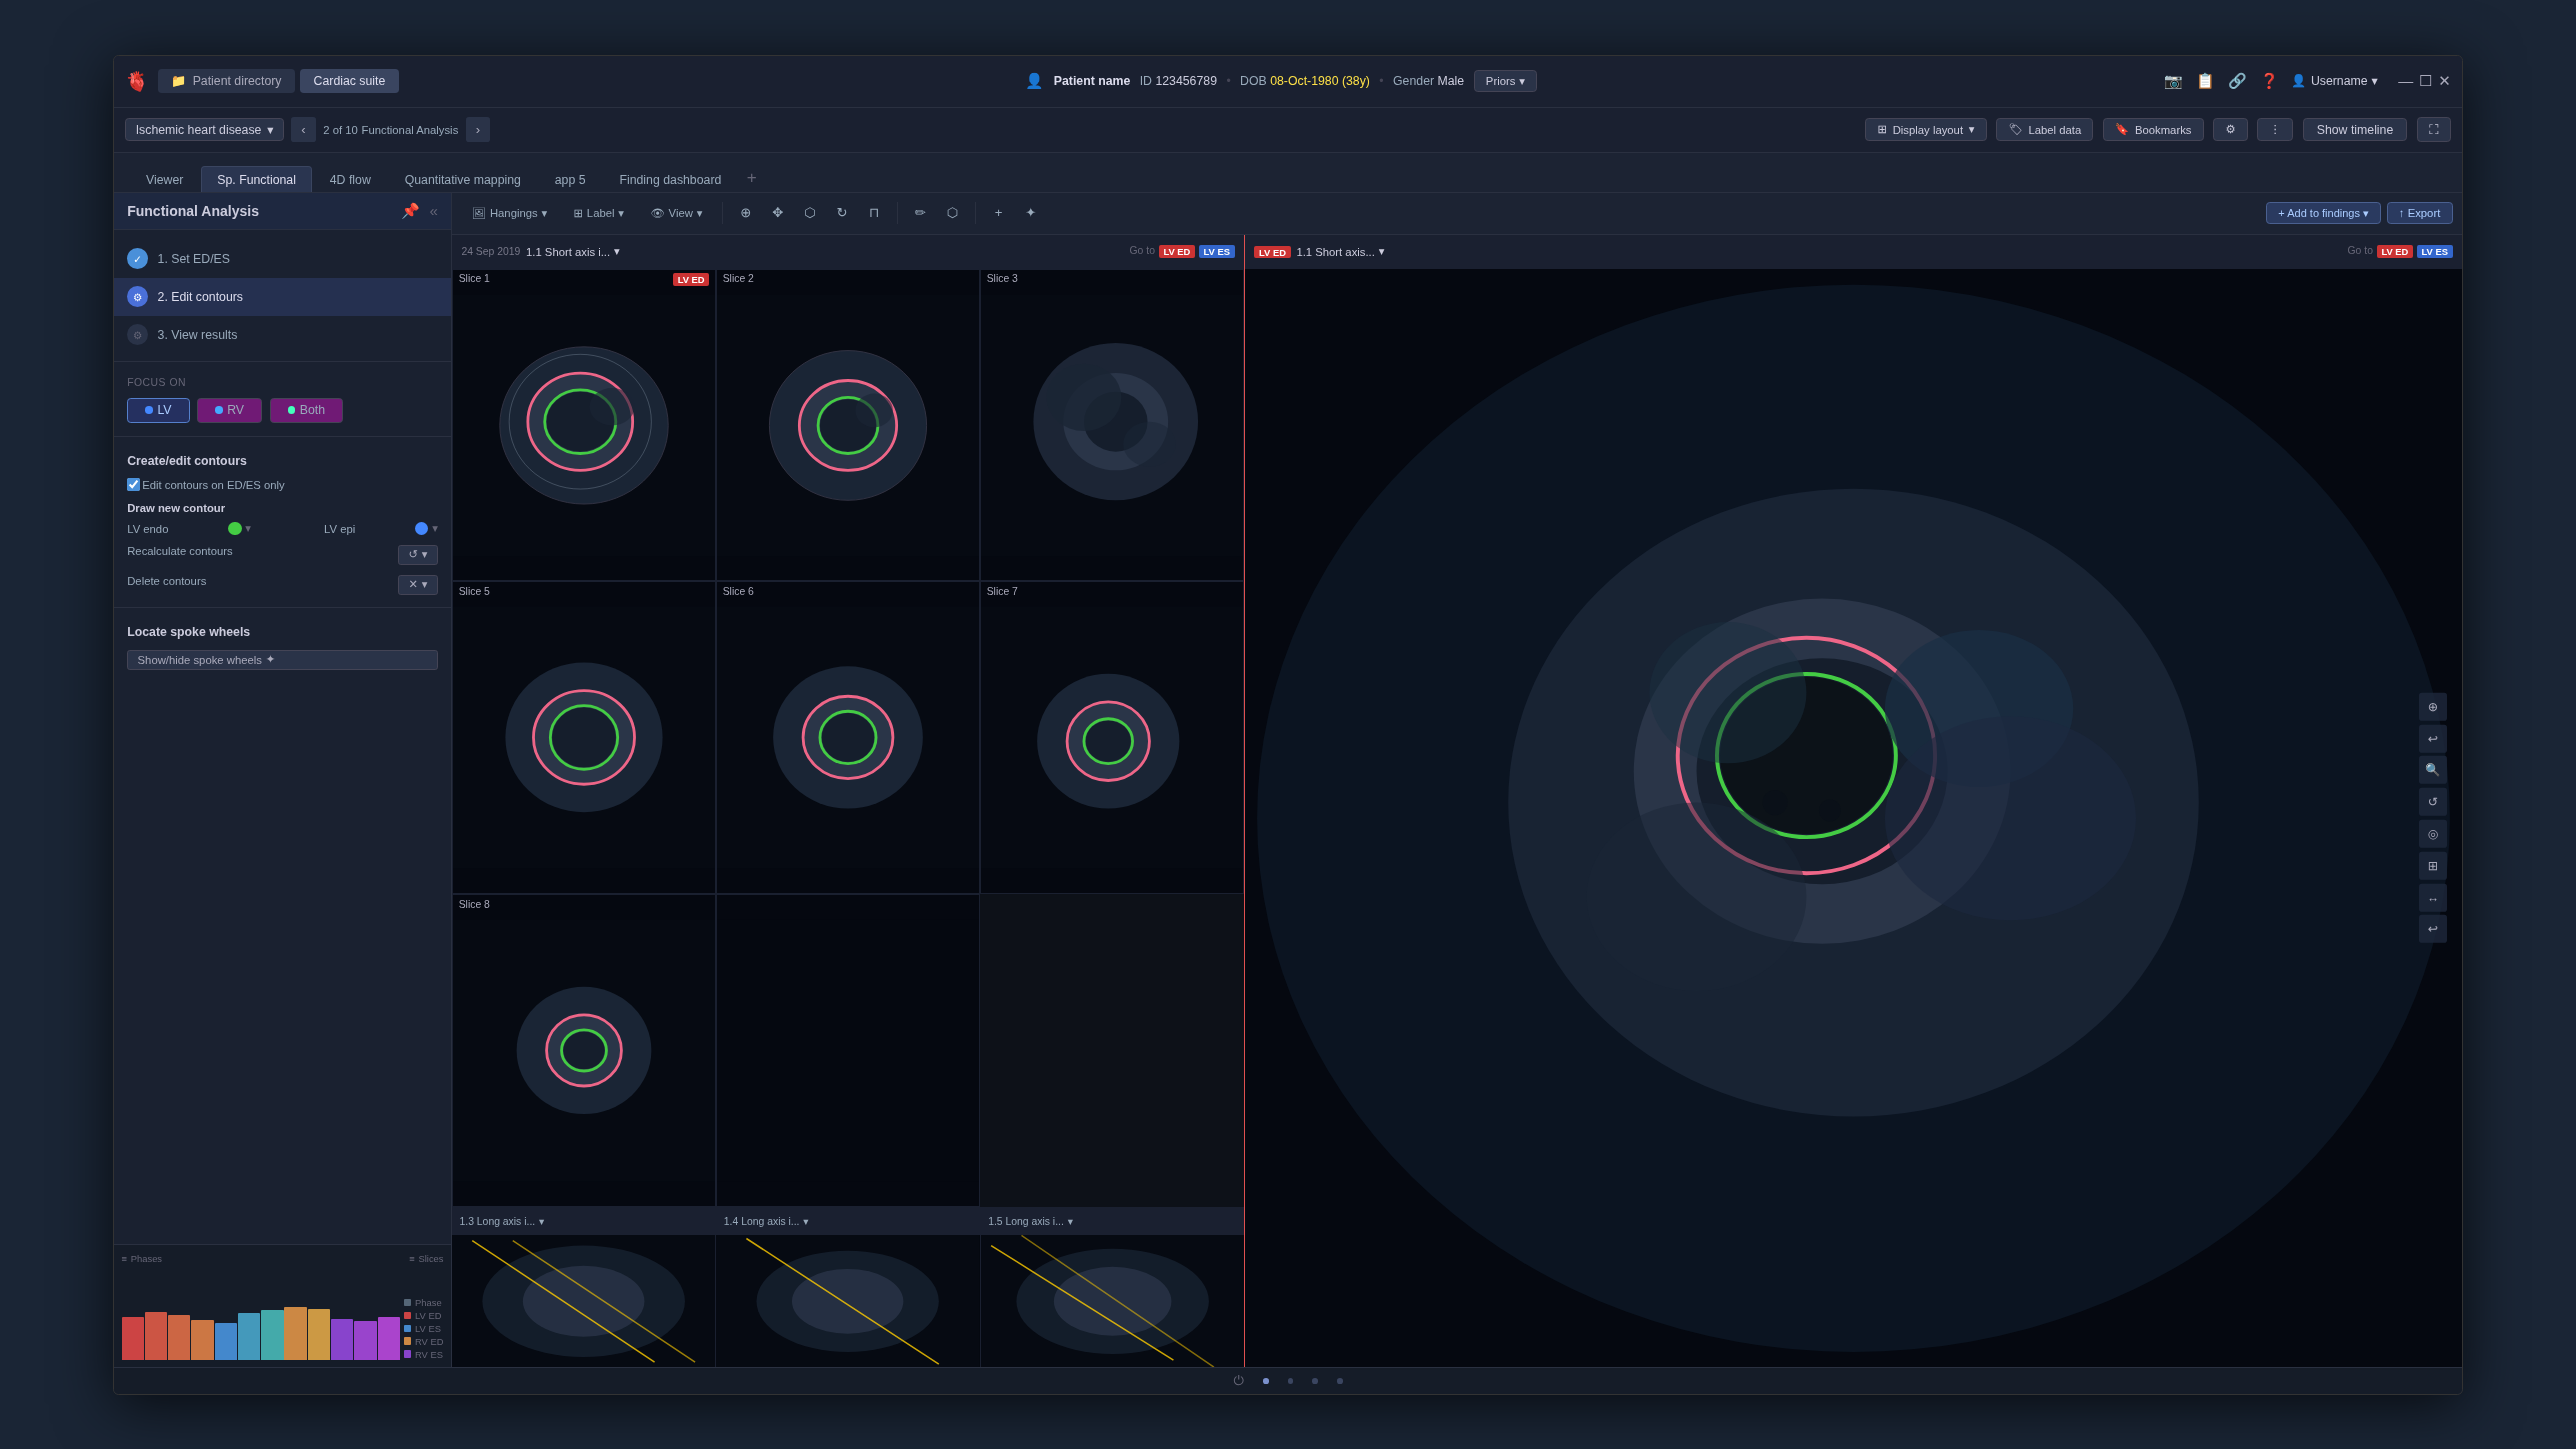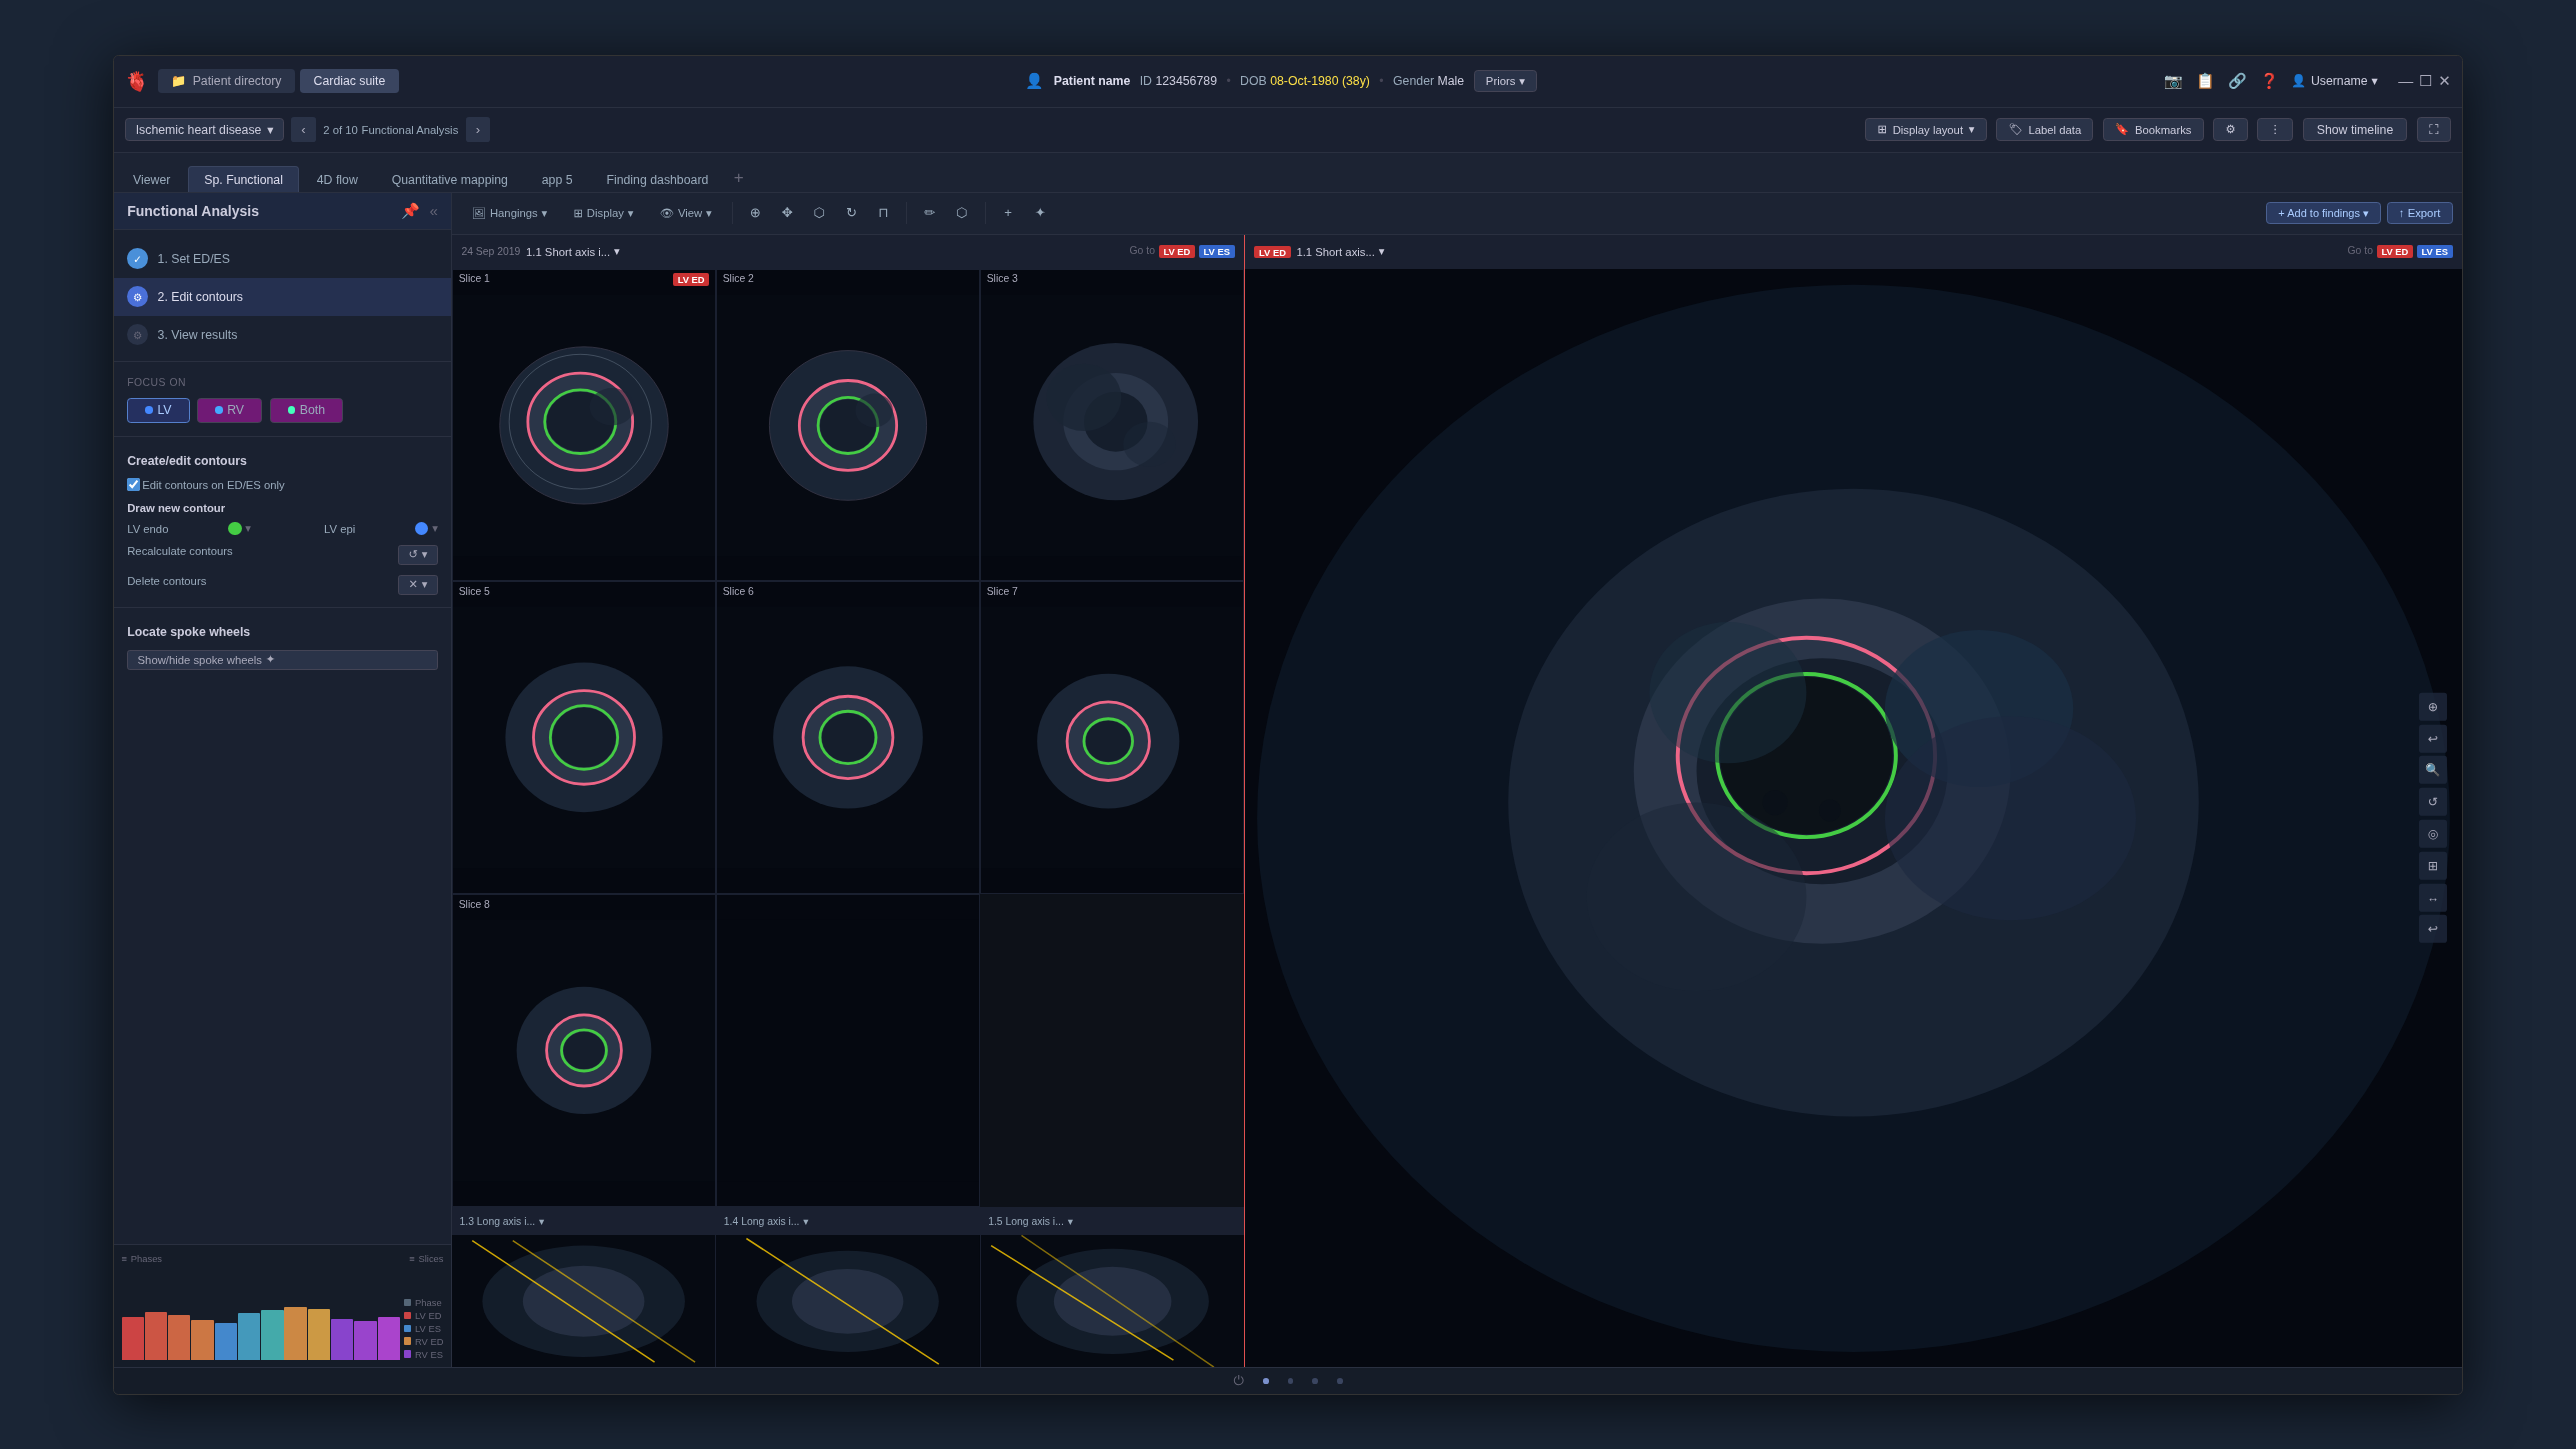--- a/index.html
+++ b/index.html
@@ -161,21 +161,21 @@
       border-radius: 3.8px;
       cursor: pointer;
       font-size: 12.3px;
     }
     
     .tab-bar {
       background: #1c2333;
       height: 40px;
       display: flex;
       align-items: flex-end;
-      padding: 0 3px;
+      padding: 0 16px;
       border-bottom: 0.9px solid #2a3040;
       flex-shrink: 0;
       gap: 1.9px;
     }
     .view-tab {
       padding: 5.7px 15px;
       border-radius: 3.8px 3.8px 0 0;
       cursor: pointer;
       font-size: 12.3px;
       color: #99aabb;
@@ -948,21 +948,21 @@
     <div class="viewer-area">
 
       <div class="viewer-toolbar">
         <button class="vt-btn">
           <span>🖼</span>
           <span>Hangings</span>
           <span>▾</span>
         </button>
         <button class="vt-btn">
           <span>⊞</span>
-          <span>Display</span>
+          <span>Label</span>
           <span>▾</span>
         </button>
         <button class="vt-btn">
           <span>👁</span>
           <span>View</span>
           <span>▾</span>
         </button>
         <div class="vt-separator"></div>
         <button class="vt-icon-btn">⊕</button>
         <button class="vt-icon-btn">✥</button>

